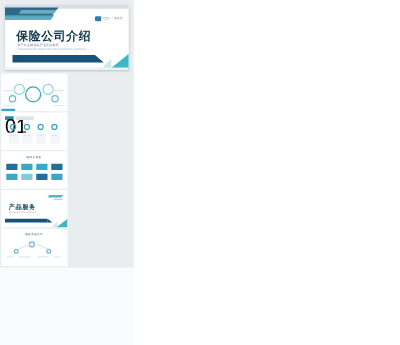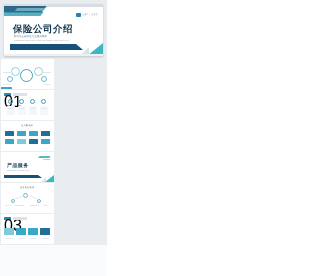--- a/index.html
+++ b/index.html
@@ -175,30 +175,15 @@
       <div class="circ" style="width:4px;height:4px;left:10px;top:16px;"></div>
       <div class="circ" style="width:4px;height:4px;left:36px;top:16px;"></div>
       <div class="lin" style="width:10px;height:.6px;left:13px;top:14px;transform:rotate(-22deg);"></div>
       <div class="lin" style="width:10px;height:.6px;left:28px;top:14px;transform:rotate(22deg);"></div>
       <div class="lin" style="width:9px;height:.6px;left:14px;top:22px;"></div>
       <div class="lin" style="width:9px;height:.6px;left:29px;top:22px;"></div>
       <div class="ph" style="width:6px;height:.8px;left:4px;top:22px;"></div>
       <div class="ph" style="width:6px;height:.8px;left:42px;top:22px;"></div>
     </div>
 
-    <div class="thumb">
-      <div class="t-head">
-        <span class="t-chip">03</span>
-        <span class="t-chip2"></span>
-      </div>
-      <div class="t-dots" style="top:9px;font-size:1.8px;">▫ ▫ ▫ ▫</div>
-      <div class="box-l" style="width:10px;height:7px;left:3px;top:14px;"></div>
-      <div class="box-m" style="width:10px;height:7px;left:15px;top:14px;"></div>
-      <div class="box-m" style="width:10px;height:7px;left:27px;top:14px;"></div>
-      <div class="box-d" style="width:10px;height:7px;left:39px;top:14px;"></div>
-      <div class="ph" style="width:7px;height:.8px;left:4.5px;top:24px;"></div>
-      <div class="ph" style="width:7px;height:.8px;left:16.5px;top:24px;"></div>
-      <div class="ph" style="width:7px;height:.8px;left:28.5px;top:24px;"></div>
-      <div class="ph" style="width:7px;height:.8px;left:40.5px;top:24px;"></div>
-    </div>
 
   </div>
 </div>
 
 </body></html>

